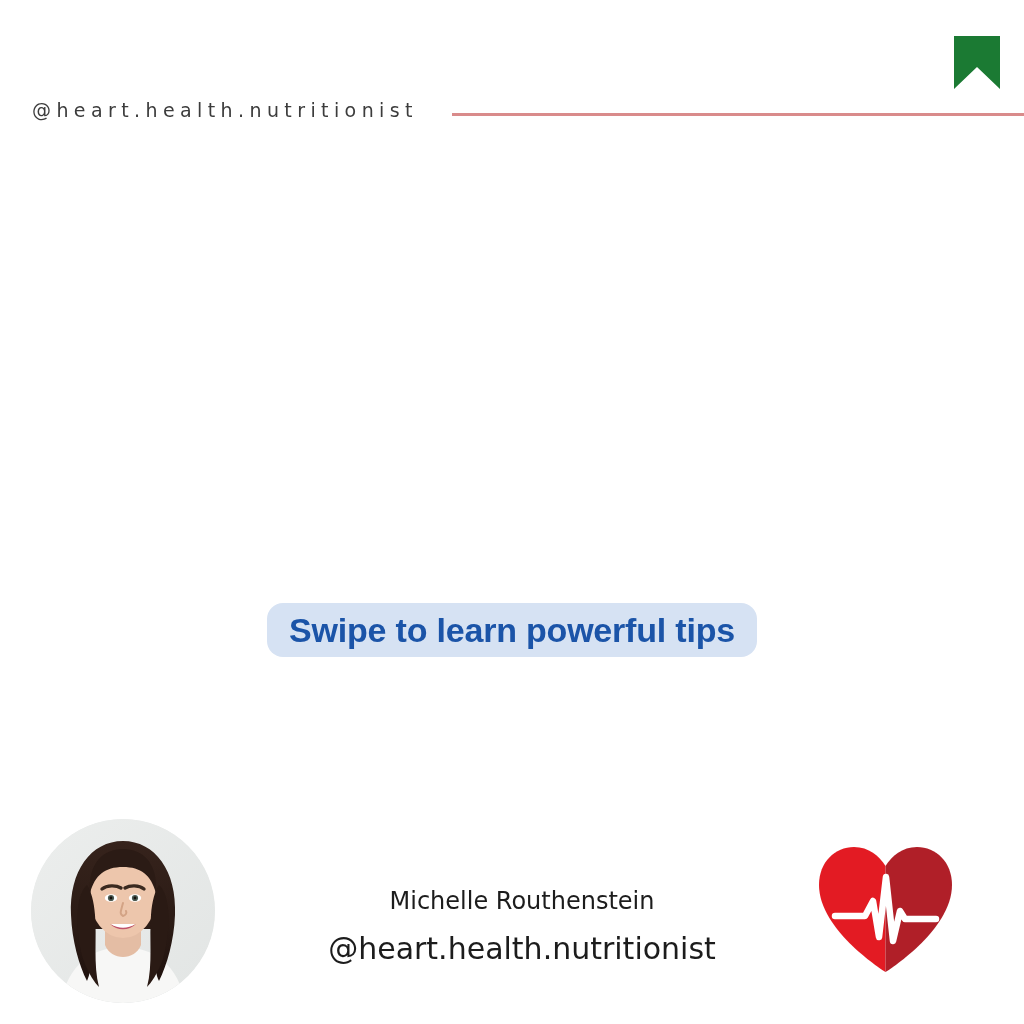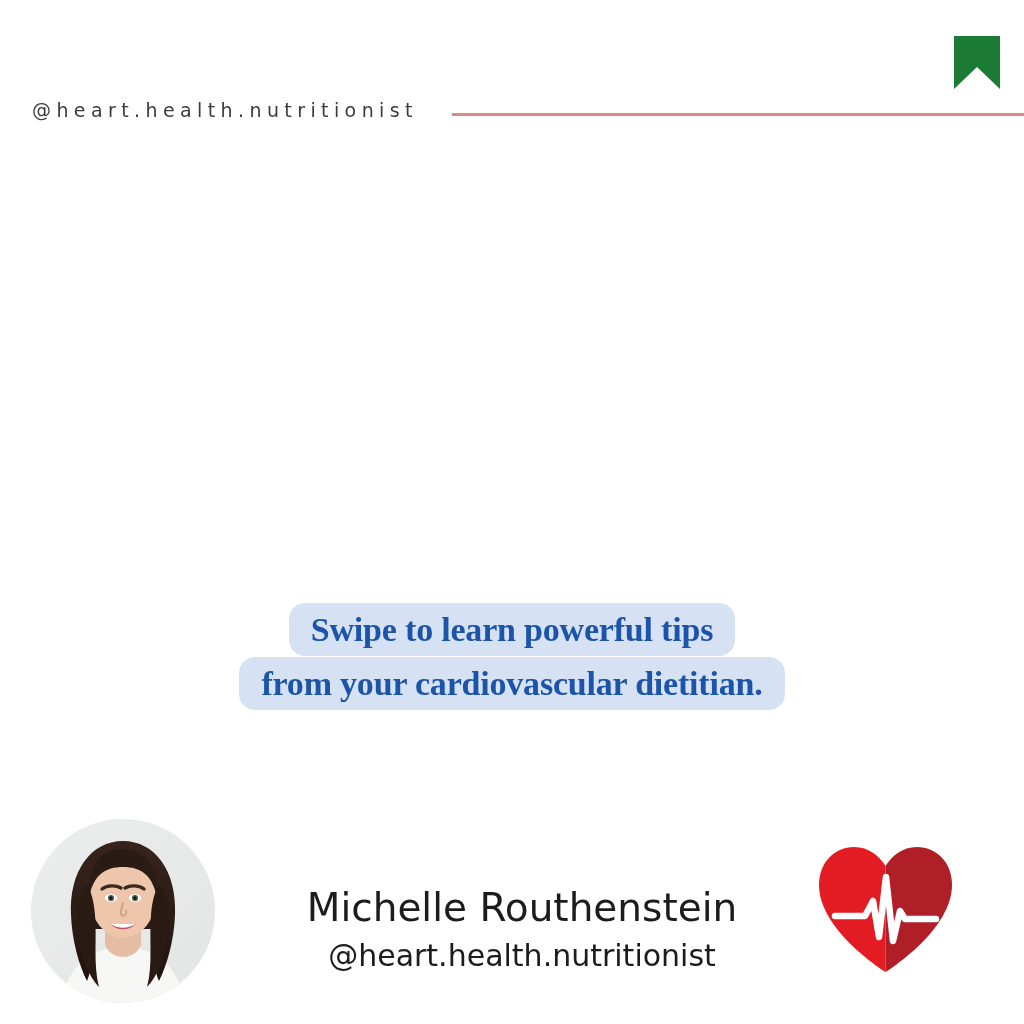--- a/index.html
+++ b/index.html
@@ -74,21 +74,21 @@
   
   #subtitle {
     position: absolute;
     left: 0px;
     top: 603px;
     width: 1024px;
     text-align: center;
   }
   .sub-line {
     display: block;
-    font-family: Liberation Serif, serif;
+    font-family: Liberation Sans, sans-serif;
     font-weight: 700;
     font-size: 34px;
     line-height: 54px;
     letter-spacing: -0.2px;
     color: #1b54a8;
     white-space: nowrap;
   }
   .sub-line > span {
     background: #d6e2f3;
     border-radius: 16px;
@@ -114,24 +114,23 @@
     position: absolute;
     left: 262px;
     top: 877px;
     width: 520px;
     text-align: center;
     font-family: "DejaVu Sans", sans-serif;
     font-weight: 400;
     color: #1c1c1c;
   }
   #footer-name {
-    font-size: 39px;
+    font-size: 24px;
     line-height: 48px;
     white-space: nowrap;
-    margin-top: 7px;
   }
   #footer-handle {
     font-size: 30px;
     line-height: 48px;
     white-space: nowrap;
   }
 
   #heart-icon {
     position: absolute;
     left: 813px;
@@ -151,21 +150,20 @@
 
   <div id="bookmark-icon">
     <svg width="46" height="53" viewBox="0 0 46 53" xmlns="http://www.w3.org/2000/svg">
       <path d="M0 0 H46 V53 L23 31 L0 53 Z" fill="#1b7a33"></path>
     </svg>
   </div>
 
 
   <div id="subtitle">
     <span class="sub-line"><span>Swipe to learn powerful tips</span></span>
-    <span class="sub-line"><span>from your cardiovascular dietitian.</span></span>
   </div>
 
   <div id="avatar">
     <svg width="184" height="184" viewBox="0 0 184 184" xmlns="http://www.w3.org/2000/svg">
       <defs>
         <clipPath id="circ">
             <circle cx="92" cy="92" r="92"></circle>
           </clipPath>
         <linearGradient id="bgg" x1="0" y1="0" x2="1" y2="1">
           <stop offset="0%" stop-color="#eceeed"></stop>

